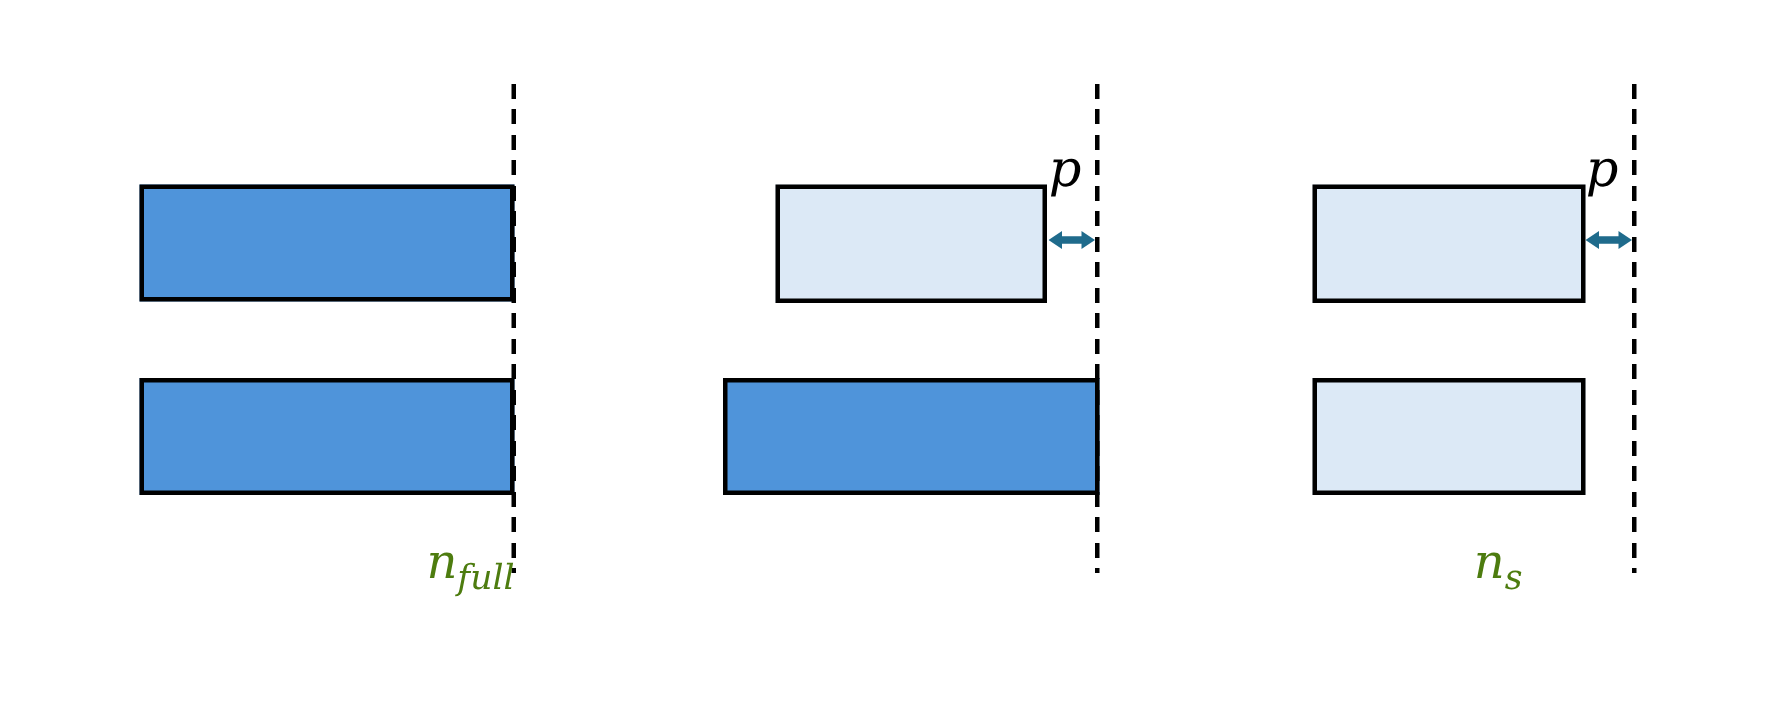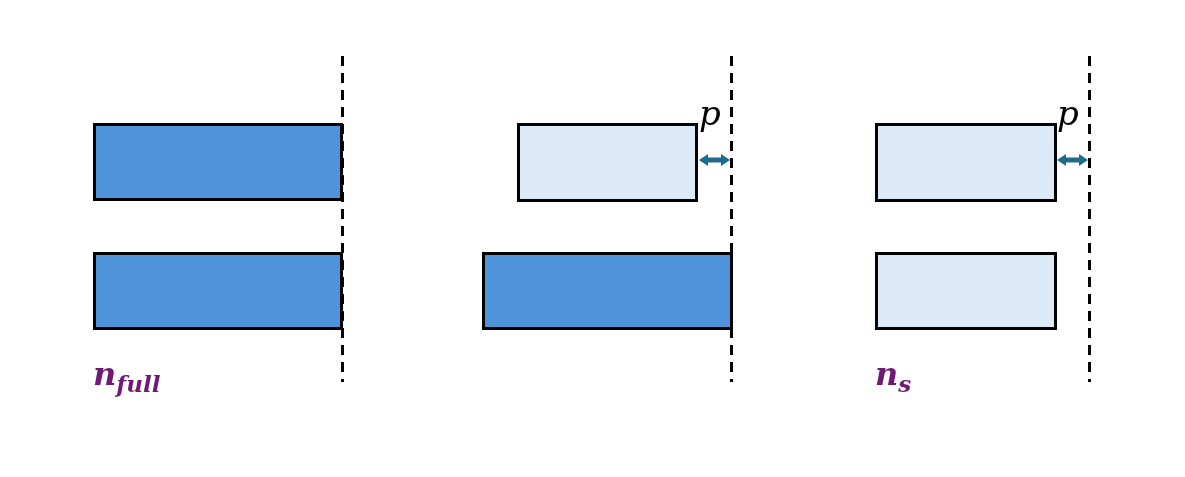--- a/index.html
+++ b/index.html
@@ -25,26 +25,25 @@
     width: 3px;
     top: 56px;
     height: 326px;
     background-image: repeating-linear-gradient(
       to bottom,
       #000 0px, #000 10px,
       transparent 10px, transparent 17px);
   }
   .panel-label {
     position: absolute;
-    text-align: left;
+    text-align: right;
     font-style: italic;
     font-size: 32px;
-    color: #701a75;
+    color: #4d7c0f;
     line-height: 1.15;
-    font-weight: bold;
   }
   .panel-label sub {
     font-size: 0.72em;
     font-style: italic;
   }
   .gap-label {
     position: absolute;
     text-align: center;
     font-style: italic;
     font-size: 34px;
@@ -72,21 +71,21 @@
   .p2-gap-label  { left: 690px; top: 96px;  width: 40px; }
   .p2-arrow      { left: 699px; top: 153px; }
   .p2-label      { left: 482px; top: 356px; width: 251px; }
 
   
   .p3-bar-top    { left: 875px; top: 123px; width: 182px; height: 79px; }
   .p3-bar-bottom { left: 875px; top: 252px; width: 182px; height: 78px; }
   .p3-dash       { left: 1088px; }
   .p3-gap-label  { left: 1048px; top: 96px; width: 40px; }
   .p3-arrow      { left: 1057px; top: 153px; }
-  .p3-label      { left: 875px; top: 356px; width: 182px; }
+  .p3-label      { left: 833px; top: 356px; width: 182px; }
 </style>
 </head>
 <body>
 
 <div class="canvas">
 
   <div class="bar p1-bar-top" style="background-color: rgb(79, 148, 218);"></div>
   <div class="bar p1-bar-bottom" style="background-color: rgb(79, 148, 218);"></div>
   <div class="dash-line p1-dash"></div>
   <div class="panel-label p1-label">

